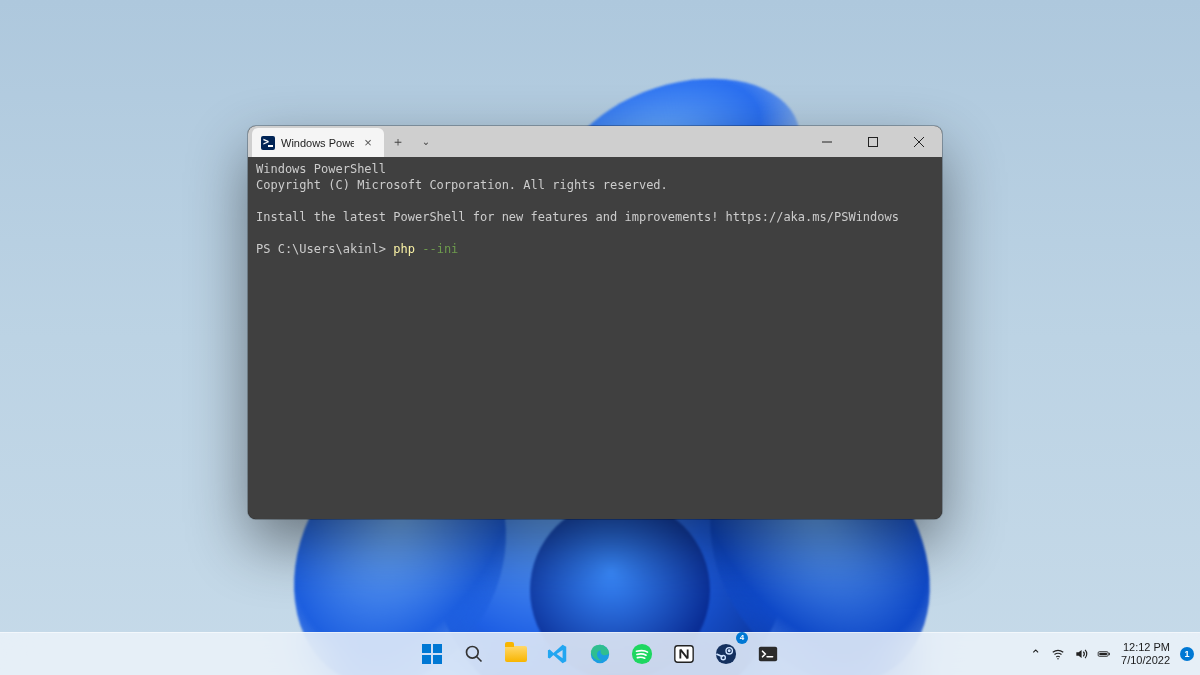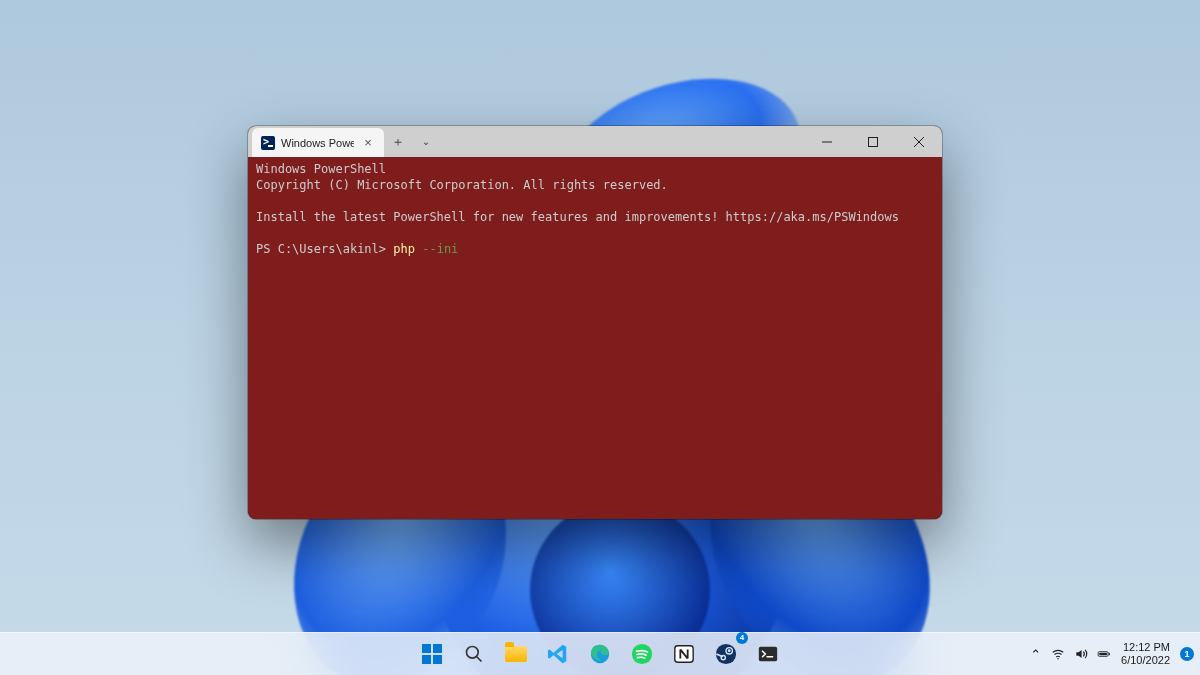--- a/index.html
+++ b/index.html
@@ -43,21 +43,21 @@
   .ps-icon::before{content:">";position:absolute;left:2px;top:-1px;color:#fff;font:700 10px/14px Consolas,monospace;}
   .ps-icon::after{content:"";position:absolute;right:2px;bottom:3px;width:5px;height:1.5px;background:#fff;}
   .tab-title{flex:1;white-space:nowrap;overflow:hidden;}
   .tab-close{width:16px;height:16px;display:flex;align-items:center;justify-content:center;
     font-size:13px;color:#555;border-radius:3px;}
   .tbtn{width:28px;display:flex;align-items:center;justify-content:center;color:#444;font-size:13px;}
   .tspacer{flex:1;}
   .winctl{width:46px;display:flex;align-items:center;justify-content:center;color:#222;}
   .winctl svg{width:10px;height:10px;stroke:currentColor;stroke-width:1;fill:none;}
   .termbody{
-    position:absolute;left:0;right:0;top:31px;bottom:0;background:#7f1d1d;padding:4px 8px;
+    position:absolute;left:0;right:0;top:31px;bottom:0;background:#404040;padding:4px 8px;
     font:12px/16px Consolas,"Lucida Console",monospace;color:#ccc;white-space:pre;overflow:hidden;
   }
   .cmd-yellow{color:#f9f1a5;}
   .cmd-green{color:#6d9a4d;}
   
   .taskbar{
     position:absolute;left:0;right:0;bottom:0;height:42px;
     background:rgba(235,242,249,.85);backdrop-filter:blur(20px);
     border-top:1px solid rgba(255,255,255,.5);
     display:flex;align-items:center;
@@ -193,18 +193,18 @@
             <path fill="none" stroke="#222" stroke-width="2" d="M16 8a6 6 0 0 1 0 8M19 5a10 10 0 0 1 0 14"></path>
           </svg>
         <svg viewBox="0 0 24 24">
             <rect x="2" y="8" width="17" height="8" rx="2" fill="none" stroke="#222" stroke-width="1.5"></rect>
             <rect x="4" y="10" width="13" height="4" fill="#222"></rect>
             <rect x="20" y="10" width="2" height="4" fill="#222"></rect>
           </svg>
       </div>
       <div class="col">
         <div>12:12 PM</div>
-        <div>6/10/2022</div>
+        <div>7/10/2022</div>
       </div>
       <span class="badge">1</span>
     </div>
   </div>
 </div>
 
 </body></html>

